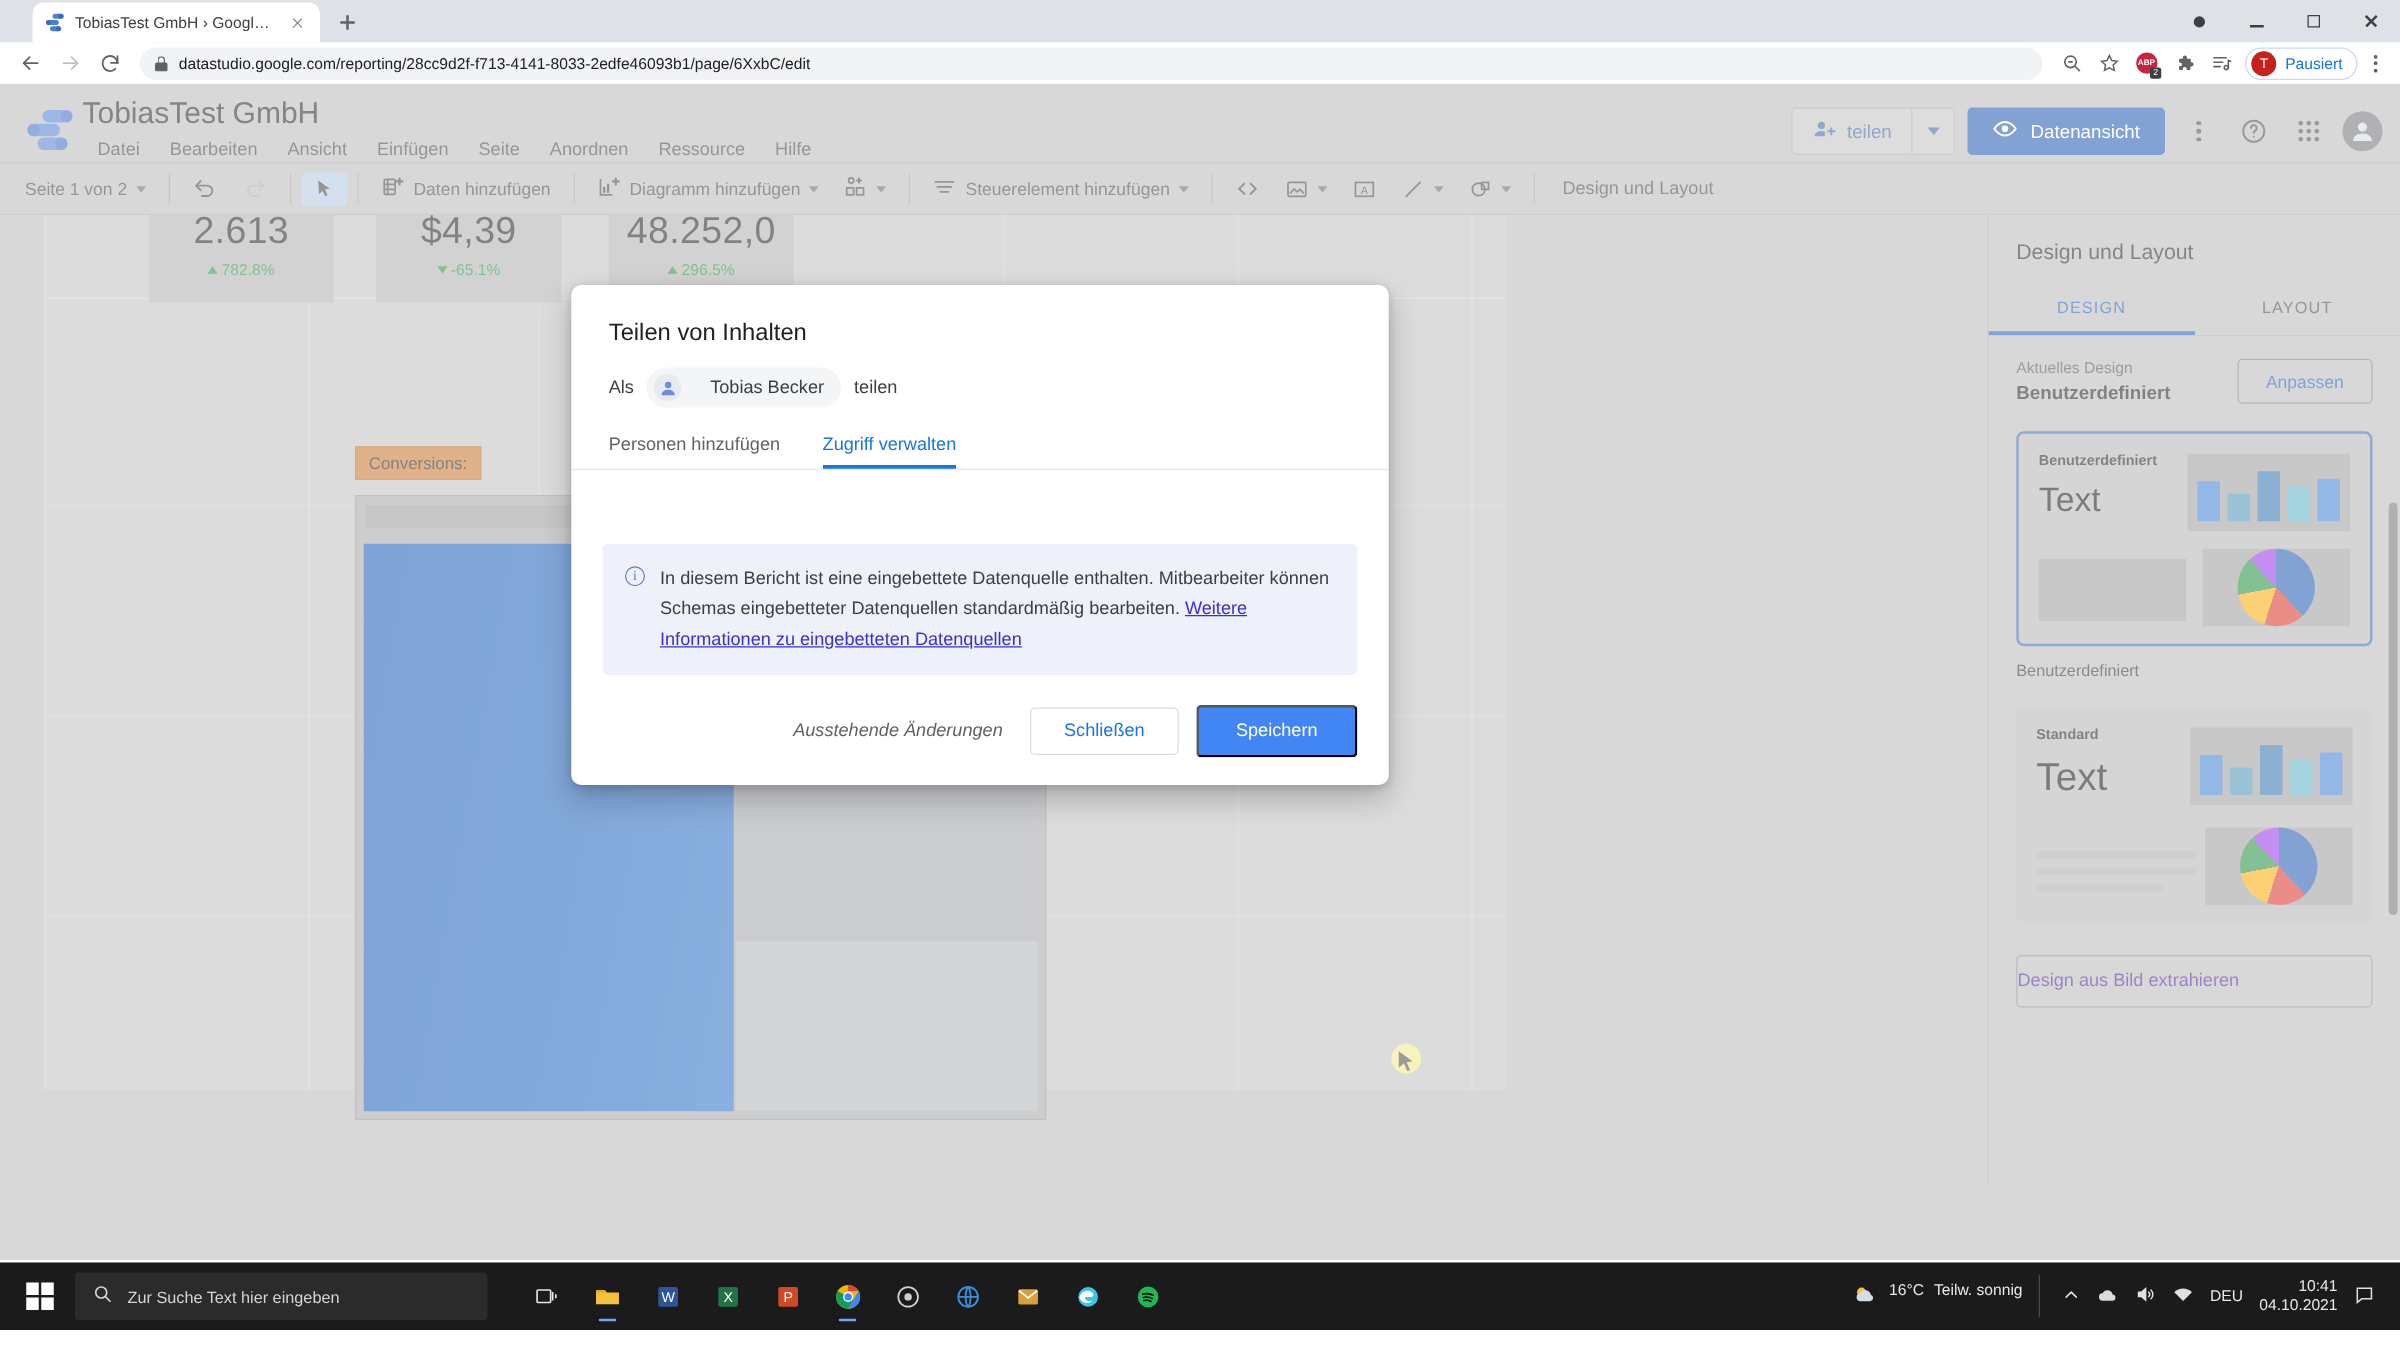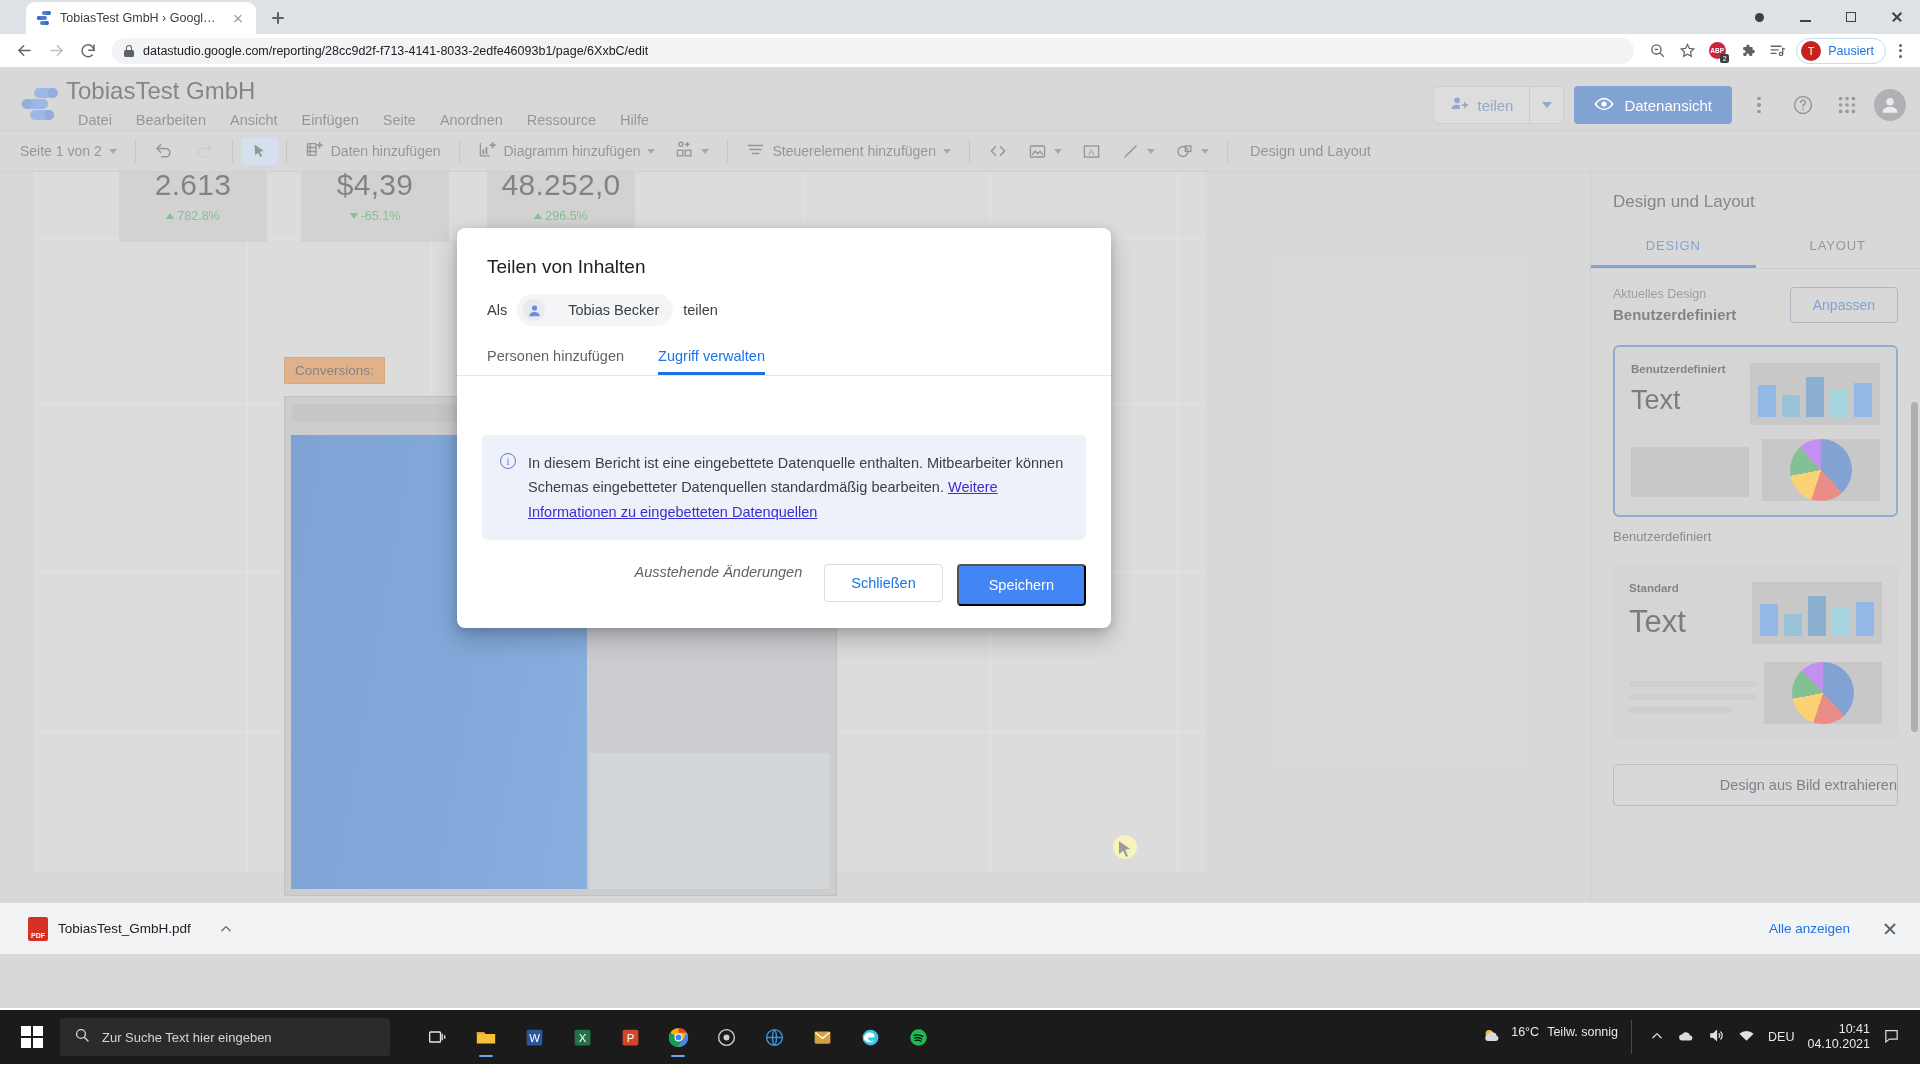--- a/index.html
+++ b/index.html
@@ -223,22 +223,22 @@
   .tc-lines { position: absolute; left: 16px; bottom: 18px; width: 128px; }
   .tc-lines i { display: block; height: 6px; background: #a8a8a8; margin-bottom: 7px; border-radius: 2px; }
   .tc-chart-top { position: absolute; right: 16px; top: 16px; width: 130px; height: 62px; background: #9b9b9b;
                   display: flex; align-items: flex-end; gap: 6px; padding: 8px; }
   .tc-chart-top i { flex: 1; display: block; border-radius: 1px; }
   .tc-pie { position: absolute; right: 44px; bottom: 14px; width: 62px; height: 62px; border-radius: 50%;
             background: conic-gradient(#1a56b0 0 38%, #d93025 38% 55%, #f9ab00 55% 72%, #1e8e3e 72% 88%, #9334e6 88% 100%); }
   .tc-pie-bg { position: absolute; right: 16px; bottom: 14px; width: 118px; height: 62px; background: #9b9b9b; }
   .rp-caption { font-size: 13px; color: #2b2b2b; padding: 12px 22px 0 22px; }
   .btn-extract {
-    margin: 26px 22px 0 22px; border: 1px solid #7d8795; color: #0f172a; font-size: 14.5px;
-    text-align: right; padding: 12px 0; border-radius: 4px;
+    margin: 26px 22px 0 22px; border: 1px solid #7d8795; color: #4c1d95; font-size: 14.5px;
+    text-align: left; padding: 12px 0; border-radius: 4px;
   }
   .panel-scrollbar {
     position: absolute; right: 2px; top: 230px; width: 7px; height: 330px;
     background: #6f6f6f; border-radius: 4px;
   }
 
   
   .modal-overlay {
     position: absolute; top: 68px; left: 0; width: 1920px; height: 940px;
     background: rgba(255,255,255,.45);
@@ -275,21 +275,21 @@
     background: #eef1fa; border-radius: 5px; padding: 16px 18px;
     display: flex; gap: 12px;
   }
   .info-ico { width: 16px; height: 16px; border: 1.4px solid #5f7fc4; border-radius: 50%;
               color: #5f7fc4; font-size: 11px; display: flex; align-items: center; justify-content: center;
               flex: 0 0 16px; margin-top: 2px; font-family: "Liberation Serif", serif; }
   .info-text { font-size: 14.5px; line-height: 24.5px; color: #3c4043; }
   .info-text a { color: #3a2fd0; text-decoration: underline; }
 
   .modal-footer {
-    display: flex; align-items: flex-start; justify-content: flex-end; gap: 14px;
+    display: flex; align-items: center; justify-content: flex-end; gap: 14px;
     padding: 16px 25px 22px 24px;
   }
   .pending { font-size: 14.5px; color: #5f6368; font-style: italic; margin-right: 8px; }
   .btn-close {
     border: 1px solid #dadce0; color: #1a73e8; background: #fff; font-size: 14.5px;
     padding: 10px 26px; border-radius: 4px;
   }
   .btn-save {
     background: #4285f4; color: #fff; font-size: 14.5px; padding: 11px 30px; border-radius: 4px;
   }
@@ -790,35 +790,20 @@
       </div>
     </div>
 
     <div class="modal-footer">
       <span class="pending">Ausstehende Änderungen</span>
       <button class="btn-close">Schließen</button>
       <button class="btn-save">Speichern</button>
     </div>
   </div>
 
-  <div class="dl-bar">
-    <div class="dl-chip">
-      <span class="dl-ico">PDF</span>
-      <span class="dl-name">TobiasTest_GmbH.pdf</span>
-    </div>
-    <div class="dl-caret">
-      <svg width="14" height="14" viewBox="0 0 24 24" fill="none" stroke="#5f6368" stroke-width="2.1" stroke-linecap="round" stroke-linejoin="round">
-          <path d="M5 15l7-7 7 7"></path>
-        </svg>
-    </div>
-    <div class="dl-right">
-      <span class="dl-showall">Alle anzeigen</span>
-      <span class="dl-x"></span>
-    </div>
-  </div>
 
 </div>
 
 <div class="taskbar">
   <div class="start-btn">
     <span class="win-logo">
         <i></i>
         <i></i>
         <i></i>
         <i></i>

